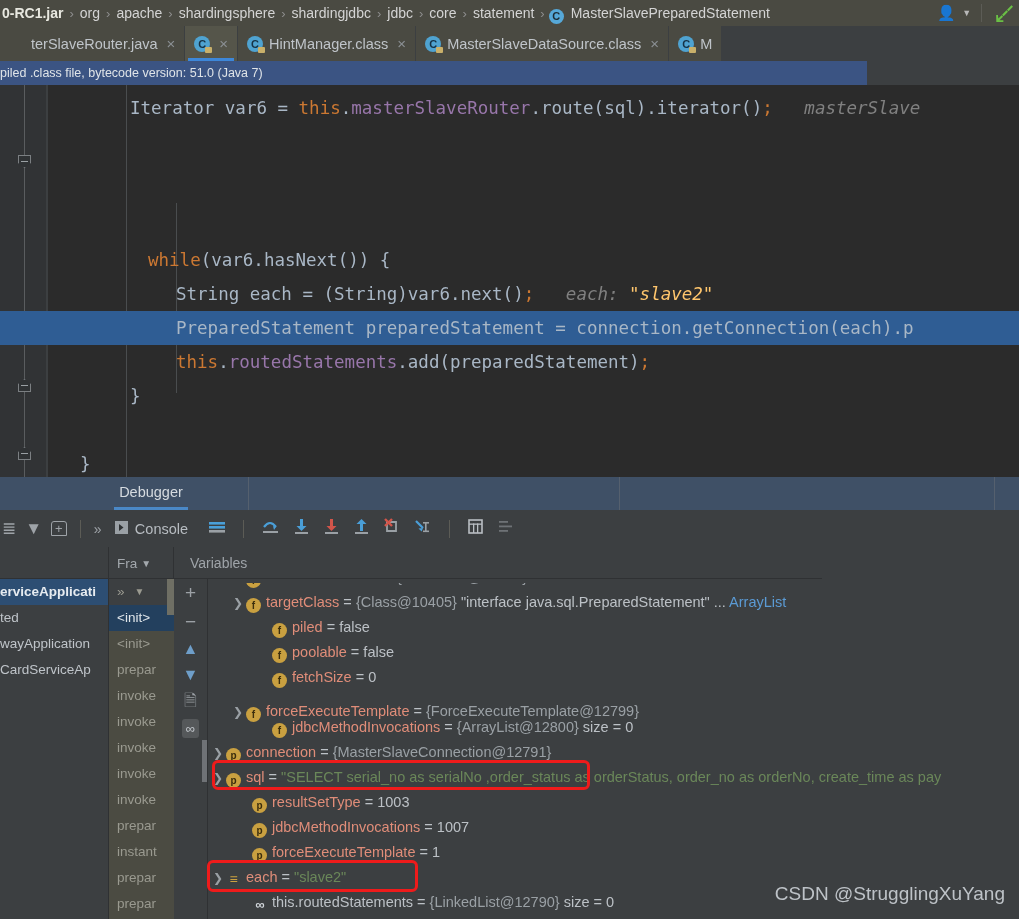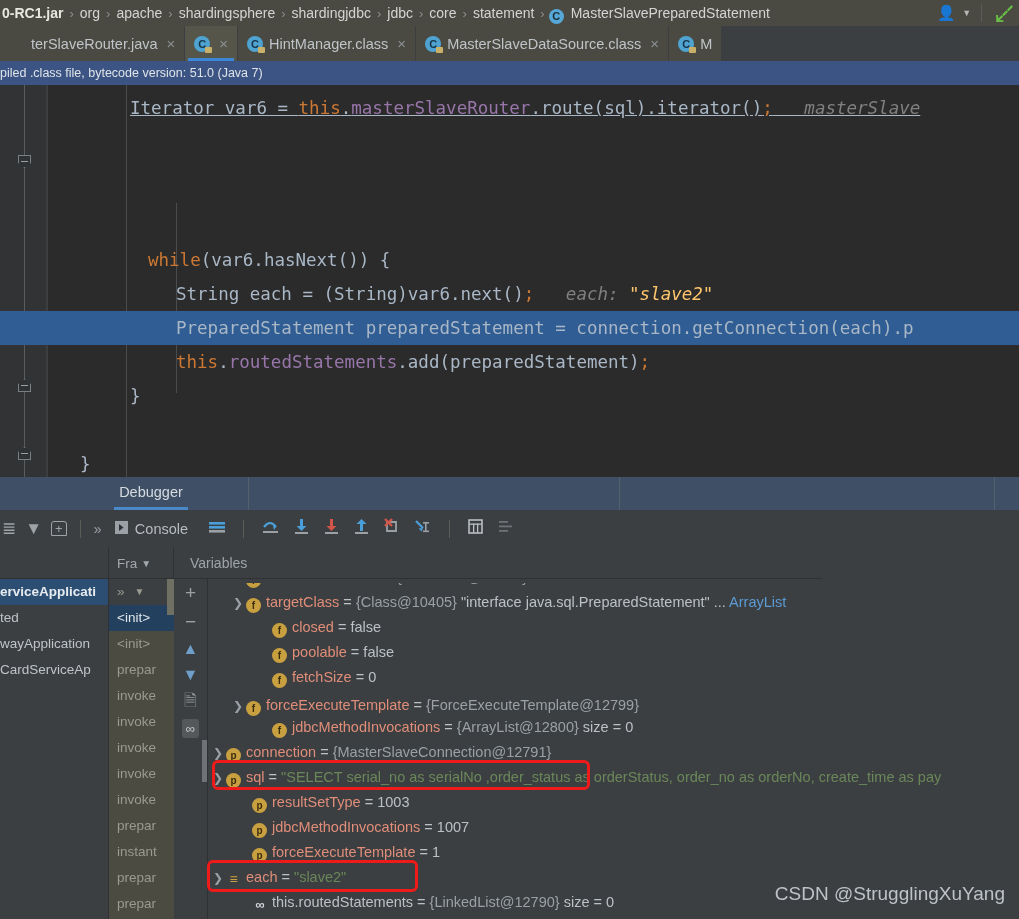--- a/index.html
+++ b/index.html
@@ -60,21 +60,21 @@
     text-align: center; line-height: 16px; flex: none; position: relative;
   }
   .tab .fileicon::after {
     content: ""; position: absolute; right: -2px; bottom: -1px;
     width: 7px; height: 6px; background: #c9b06a; border-radius: 1px;
   }
   .tab .closex { color: #8b9094; font-size: 15px; margin-left: 3px; }
 
   
   #info-strip {
-    position: absolute; left: 0; top: 61px; width: 1019px; height: 24px;
+    position: absolute; left: 0; top: 61px; width: 867px; height: 24px;
     background: #3b5483; color: #dfe4e8; font-size: 12.5px;
     display: flex; align-items: center; padding-left: 0px;
     overflow: hidden; white-space: nowrap;
   }
 
   
   #editor {
     position: absolute; left: 0; top: 85px; width: 1019px; height: 420px;
     background: #2b2b2b; overflow: hidden;
   }
@@ -319,21 +319,21 @@
       <span class="bar"></span>
     </div>
   <div class="fold updown" style="top:294px">
       <span class="bar"></span>
     </div>
   <div class="fold updown" style="top:362px">
       <span class="bar"></span>
     </div>
 
   <div id="code-lines">
-      <div class="codeline" style="top: 6px; padding-left: 130px; text-decoration: underline;"><span class="typ">Iterator var6 = </span><span class="kw">this</span><span class="typ">.</span><span class="fld">masterSlaveRouter</span><span class="typ">.route(sql).iterator()</span><span class="kw">;</span><span class="hint">   masterSlave</span></div>
+      <div class="codeline" style="top: 6px; padding-left: 130px;"><span class="typ">Iterator var6 = </span><span class="kw">this</span><span class="typ">.</span><span class="fld">masterSlaveRouter</span><span class="typ">.route(sql).iterator()</span><span class="kw">;</span><span class="hint">   masterSlave</span></div>
       <div class="codeline" style="top: 158px; padding-left: 100px; margin-left: 48px;"><span class="kw">while</span><span class="typ">(var6.hasNext()) {</span></div>
       <div class="codeline" style="top: 192px; padding-left: 176px;"><span class="typ">String each = (String)var6.next()</span><span class="kw">;</span><span class="hint">   each: </span><span class="hintval">"slave2"</span></div>
       <div class="hl-gut" style="top: 226px;"></div>
       <div class="hl-bg" style="top: 226px;"></div>
       <div class="codeline" style="top: 226px; padding-left: 176px;"><span class="typ">PreparedStatement preparedStatement = connection.getConnection(each).p</span></div>
       <div class="codeline" style="top: 260px; padding-left: 176px;"><span class="kw">this</span><span class="typ">.</span><span class="fld">routedStatements</span><span class="typ">.add(preparedStatement)</span><span class="kw">;</span></div>
       <div class="codeline" style="top: 294px; padding-left: 130px;"><span class="typ">}</span></div>
       <div class="codeline" style="top: 362px; padding-left: 80px;"><span class="typ">}</span></div>
     </div>
 
@@ -488,24 +488,24 @@
   <span class="fbtn" style="font-size:19px">−</span>
   <span class="fbtn" style="color:#6e9ec9">▲</span>
   <span class="fbtn" style="color:#6e9ec9">▼</span>
   <span class="fbtn">🗎</span>
   <span class="fbtn boxed">∞</span>
 </div>
 
 <div id="vars-panel">
     <div class="vrow" style="position: absolute; top: -14px; left: 22px; clip-path: inset(18px 0px 0px);"><span class="arrow empty">❯</span><span class="vicon">f</span><span class="vname">routedStatements</span><span class="veq"> = </span><span class="vref">{LinkedList@12790}</span><span class="vsize">  size = 0</span></div>
     <div class="vrow" style="position: absolute; top: 11px; left: 22px;"><span class="arrow">❯</span><span class="vicon">f</span><span class="vname">targetClass</span><span class="veq"> = </span><span class="vref">{Class@10405}</span> <span class="vnum">"interface java.sql.PreparedStatement"</span><span class="vsize"> ... </span><span class="vnav">ArrayList</span></div>
-    <div class="vrow" style="position: absolute; top: 36px; left: 48px;"><span class="arrow empty">❯</span><span class="vicon">f</span><span class="vname">closed</span><span class="veq"> = </span><span class="vnum">false</span></div>
+    <div class="vrow" style="position: absolute; top: 36px; left: 48px;"><span class="arrow empty">❯</span><span class="vicon">f</span><span class="vname">piled</span><span class="veq"> = </span><span class="vnum">false</span></div>
     <div class="vrow" style="position: absolute; top: 61px; left: 48px;"><span class="arrow empty">❯</span><span class="vicon">f</span><span class="vname">poolable</span><span class="veq"> = </span><span class="vnum">false</span></div>
     <div class="vrow" style="position: absolute; top: 86px; left: 48px;"><span class="arrow empty">❯</span><span class="vicon">f</span><span class="vname">fetchSize</span><span class="veq"> = </span><span class="vnum">0</span></div>
-    <div class="vrow" style="position: absolute; top: 114px; left: 22px;"><span class="arrow">❯</span><span class="vicon">f</span><span class="vname">forceExecuteTemplate</span><span class="veq"> = </span><span class="vref">{ForceExecuteTemplate@12799}</span></div>
+    <div class="vrow" style="position: absolute; top: 120px; left: 22px;"><span class="arrow">❯</span><span class="vicon">f</span><span class="vname">forceExecuteTemplate</span><span class="veq"> = </span><span class="vref">{ForceExecuteTemplate@12799}</span></div>
     <div class="vrow" style="position: absolute; top: 136px; left: 48px;"><span class="arrow empty">❯</span><span class="vicon">f</span><span class="vname">jdbcMethodInvocations</span><span class="veq"> = </span><span class="vref">{ArrayList@12800}</span><span class="vsize">  size = 0</span></div>
     <div class="vrow" style="position: absolute; top: 161px; left: 2px;"><span class="arrow">❯</span><span class="vicon">p</span><span class="vname">connection</span><span class="veq"> = </span><span class="vref">{MasterSlaveConnection@12791}</span></div>
     <div class="vrow" style="position: absolute; top: 186px; left: 2px;"><span class="arrow">❯</span><span class="vicon">p</span><span class="vname">sql</span><span class="veq"> = </span><span class="vstr">"SELECT serial_no as serialNo ,order_status as orderStatus, order_no as orderNo, create_time as pay</span></div>
     <div class="vrow" style="position: absolute; top: 211px; left: 28px;"><span class="arrow empty">❯</span><span class="vicon">p</span><span class="vname">resultSetType</span><span class="veq"> = </span><span class="vnum">1003</span></div>
     <div class="vrow" style="position: absolute; top: 236px; left: 28px;"><span class="arrow empty">❯</span><span class="vicon">p</span><span class="vname">jdbcMethodInvocations</span><span class="veq"> = </span><span class="vnum">1007</span></div>
     <div class="vrow" style="position: absolute; top: 261px; left: 28px;"><span class="arrow empty">❯</span><span class="vicon">p</span><span class="vname">forceExecuteTemplate</span><span class="veq"> = </span><span class="vnum">1</span></div>
     <div class="vrow" style="position: absolute; top: 286px; left: 2px;"><span class="arrow">❯</span><span class="vicon listicon">≡</span><span class="vname">each</span><span class="veq"> = </span><span class="vstr">"slave2"</span></div>
     <div class="vrow" style="position: absolute; top: 311px; left: 28px;"><span class="arrow empty">❯</span><span class="vicon chainicon">∞</span><span class="vname plain">this.routedStatements</span><span class="veq"> = </span><span class="vref">{LinkedList@12790}</span><span class="vsize">  size = 0</span></div>
   </div>
 <div class="tiny-scroll"></div>

